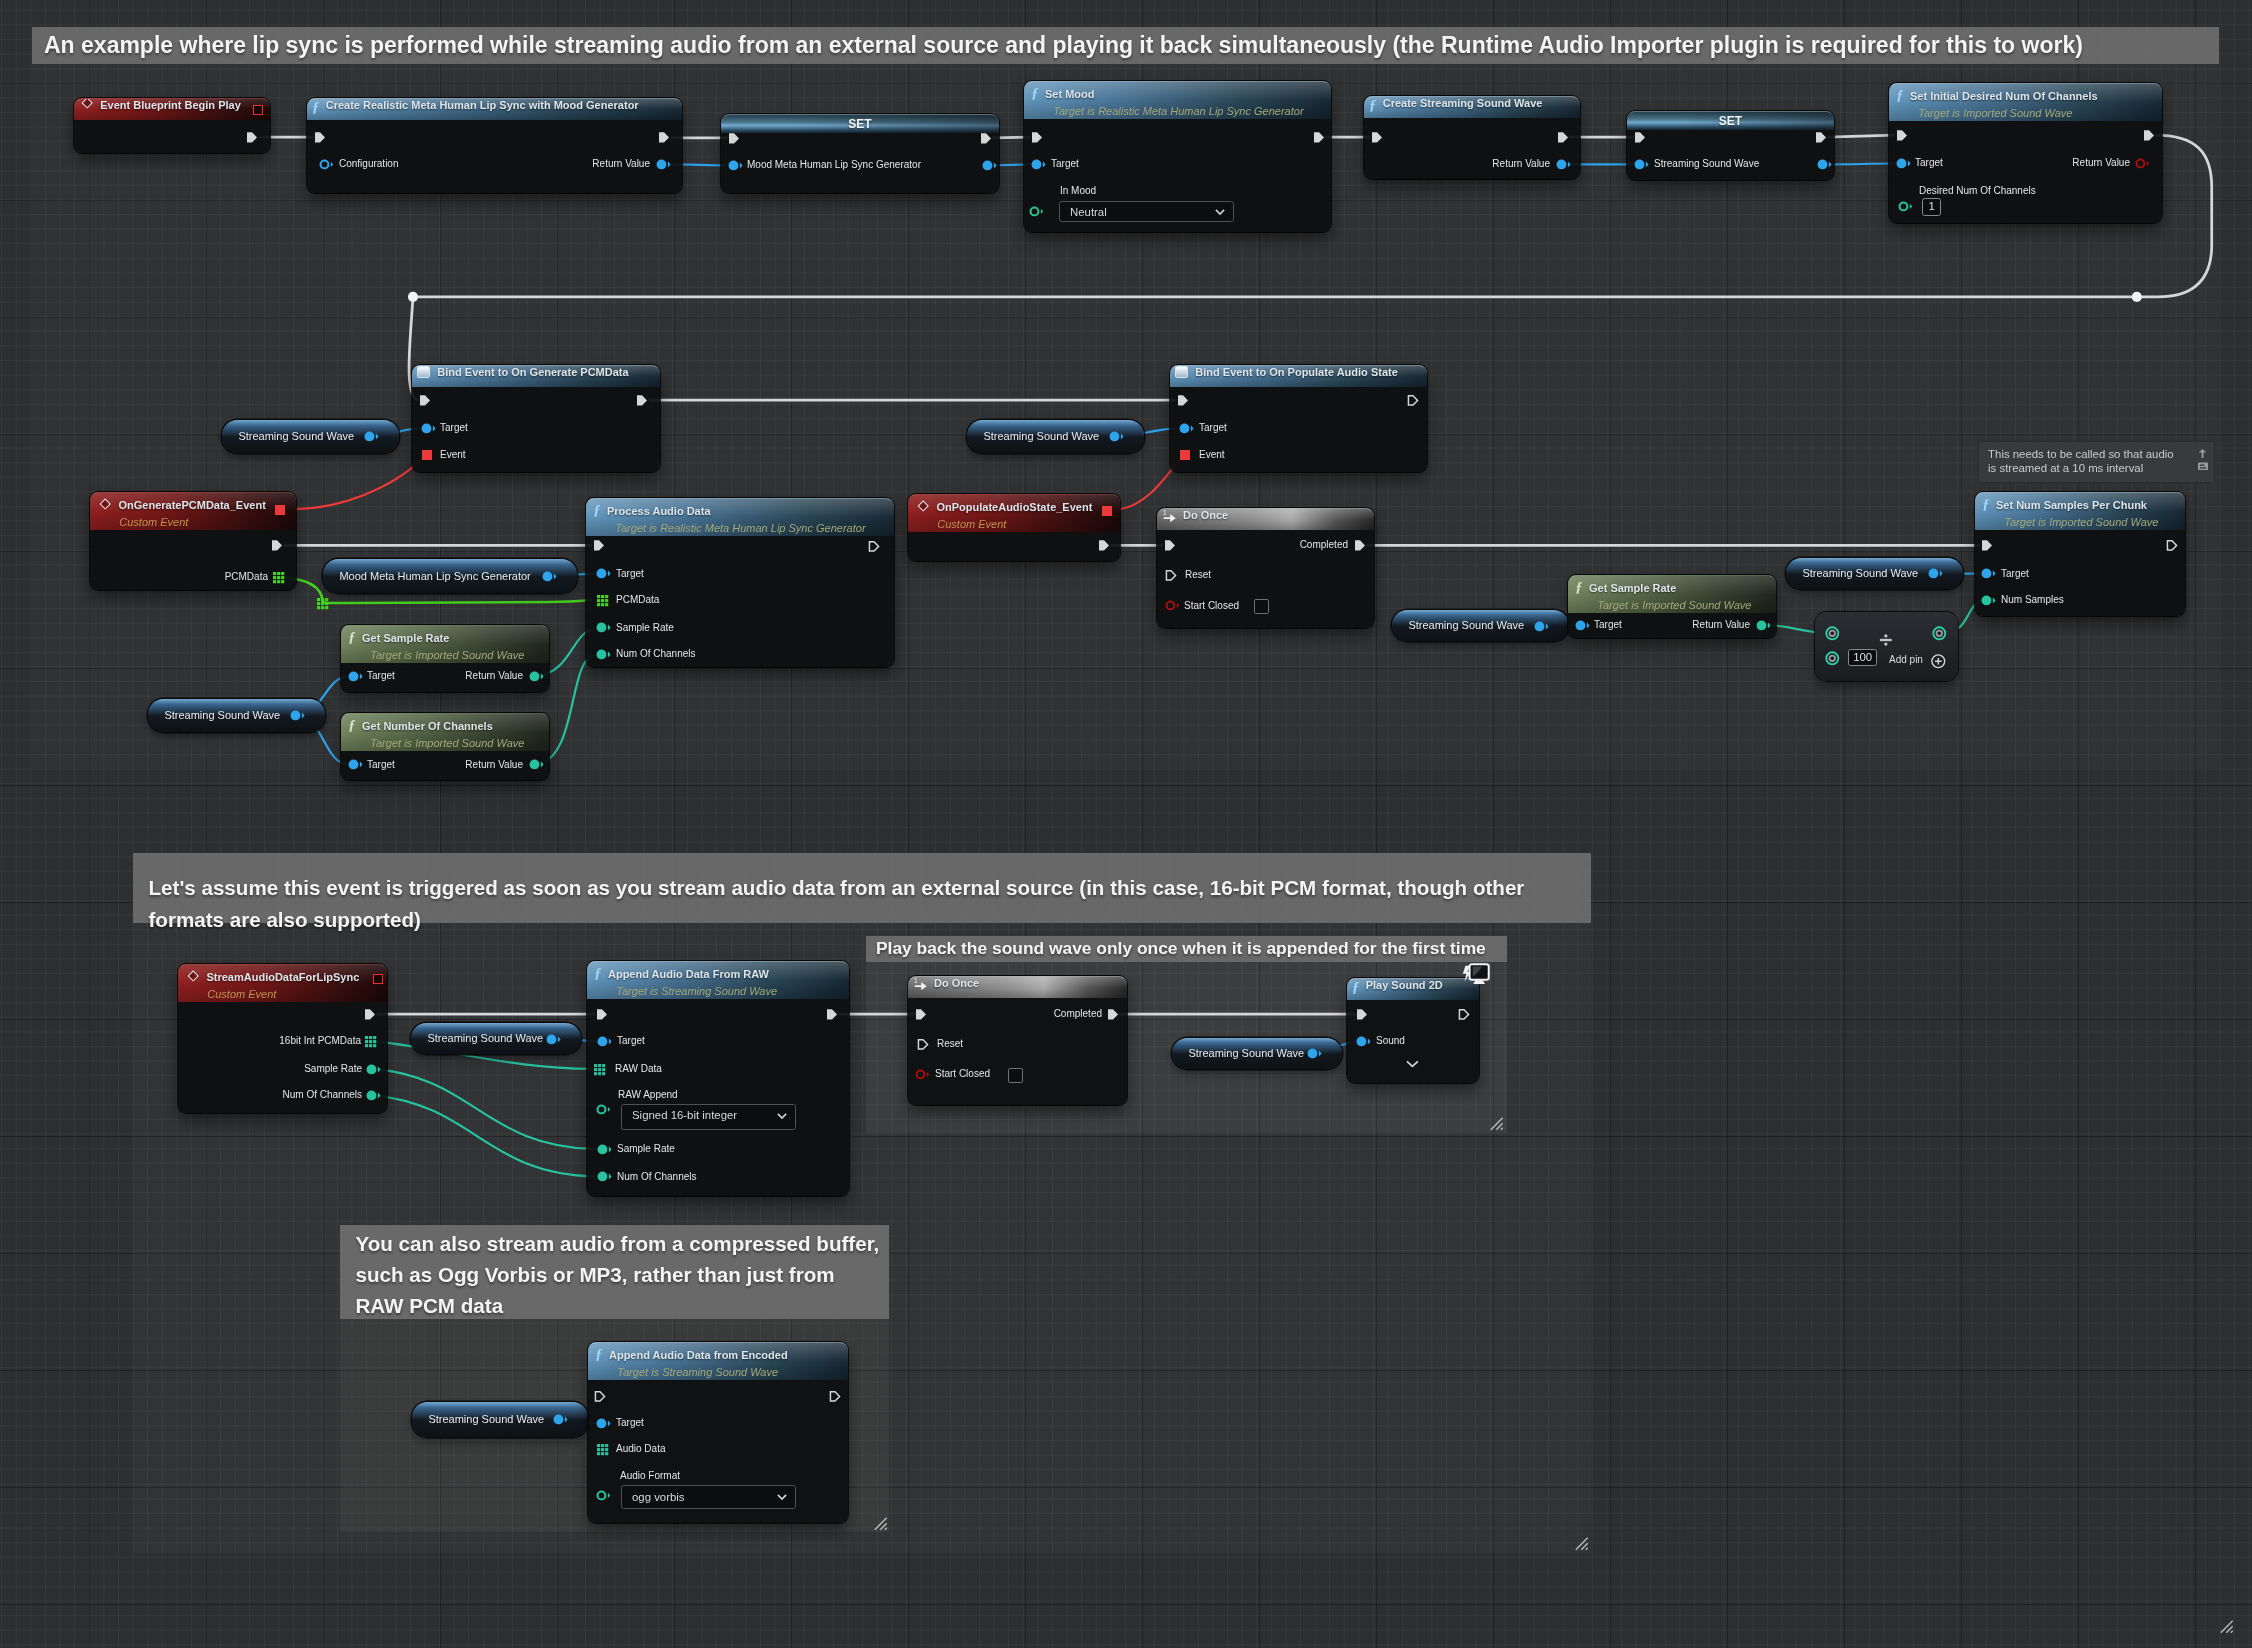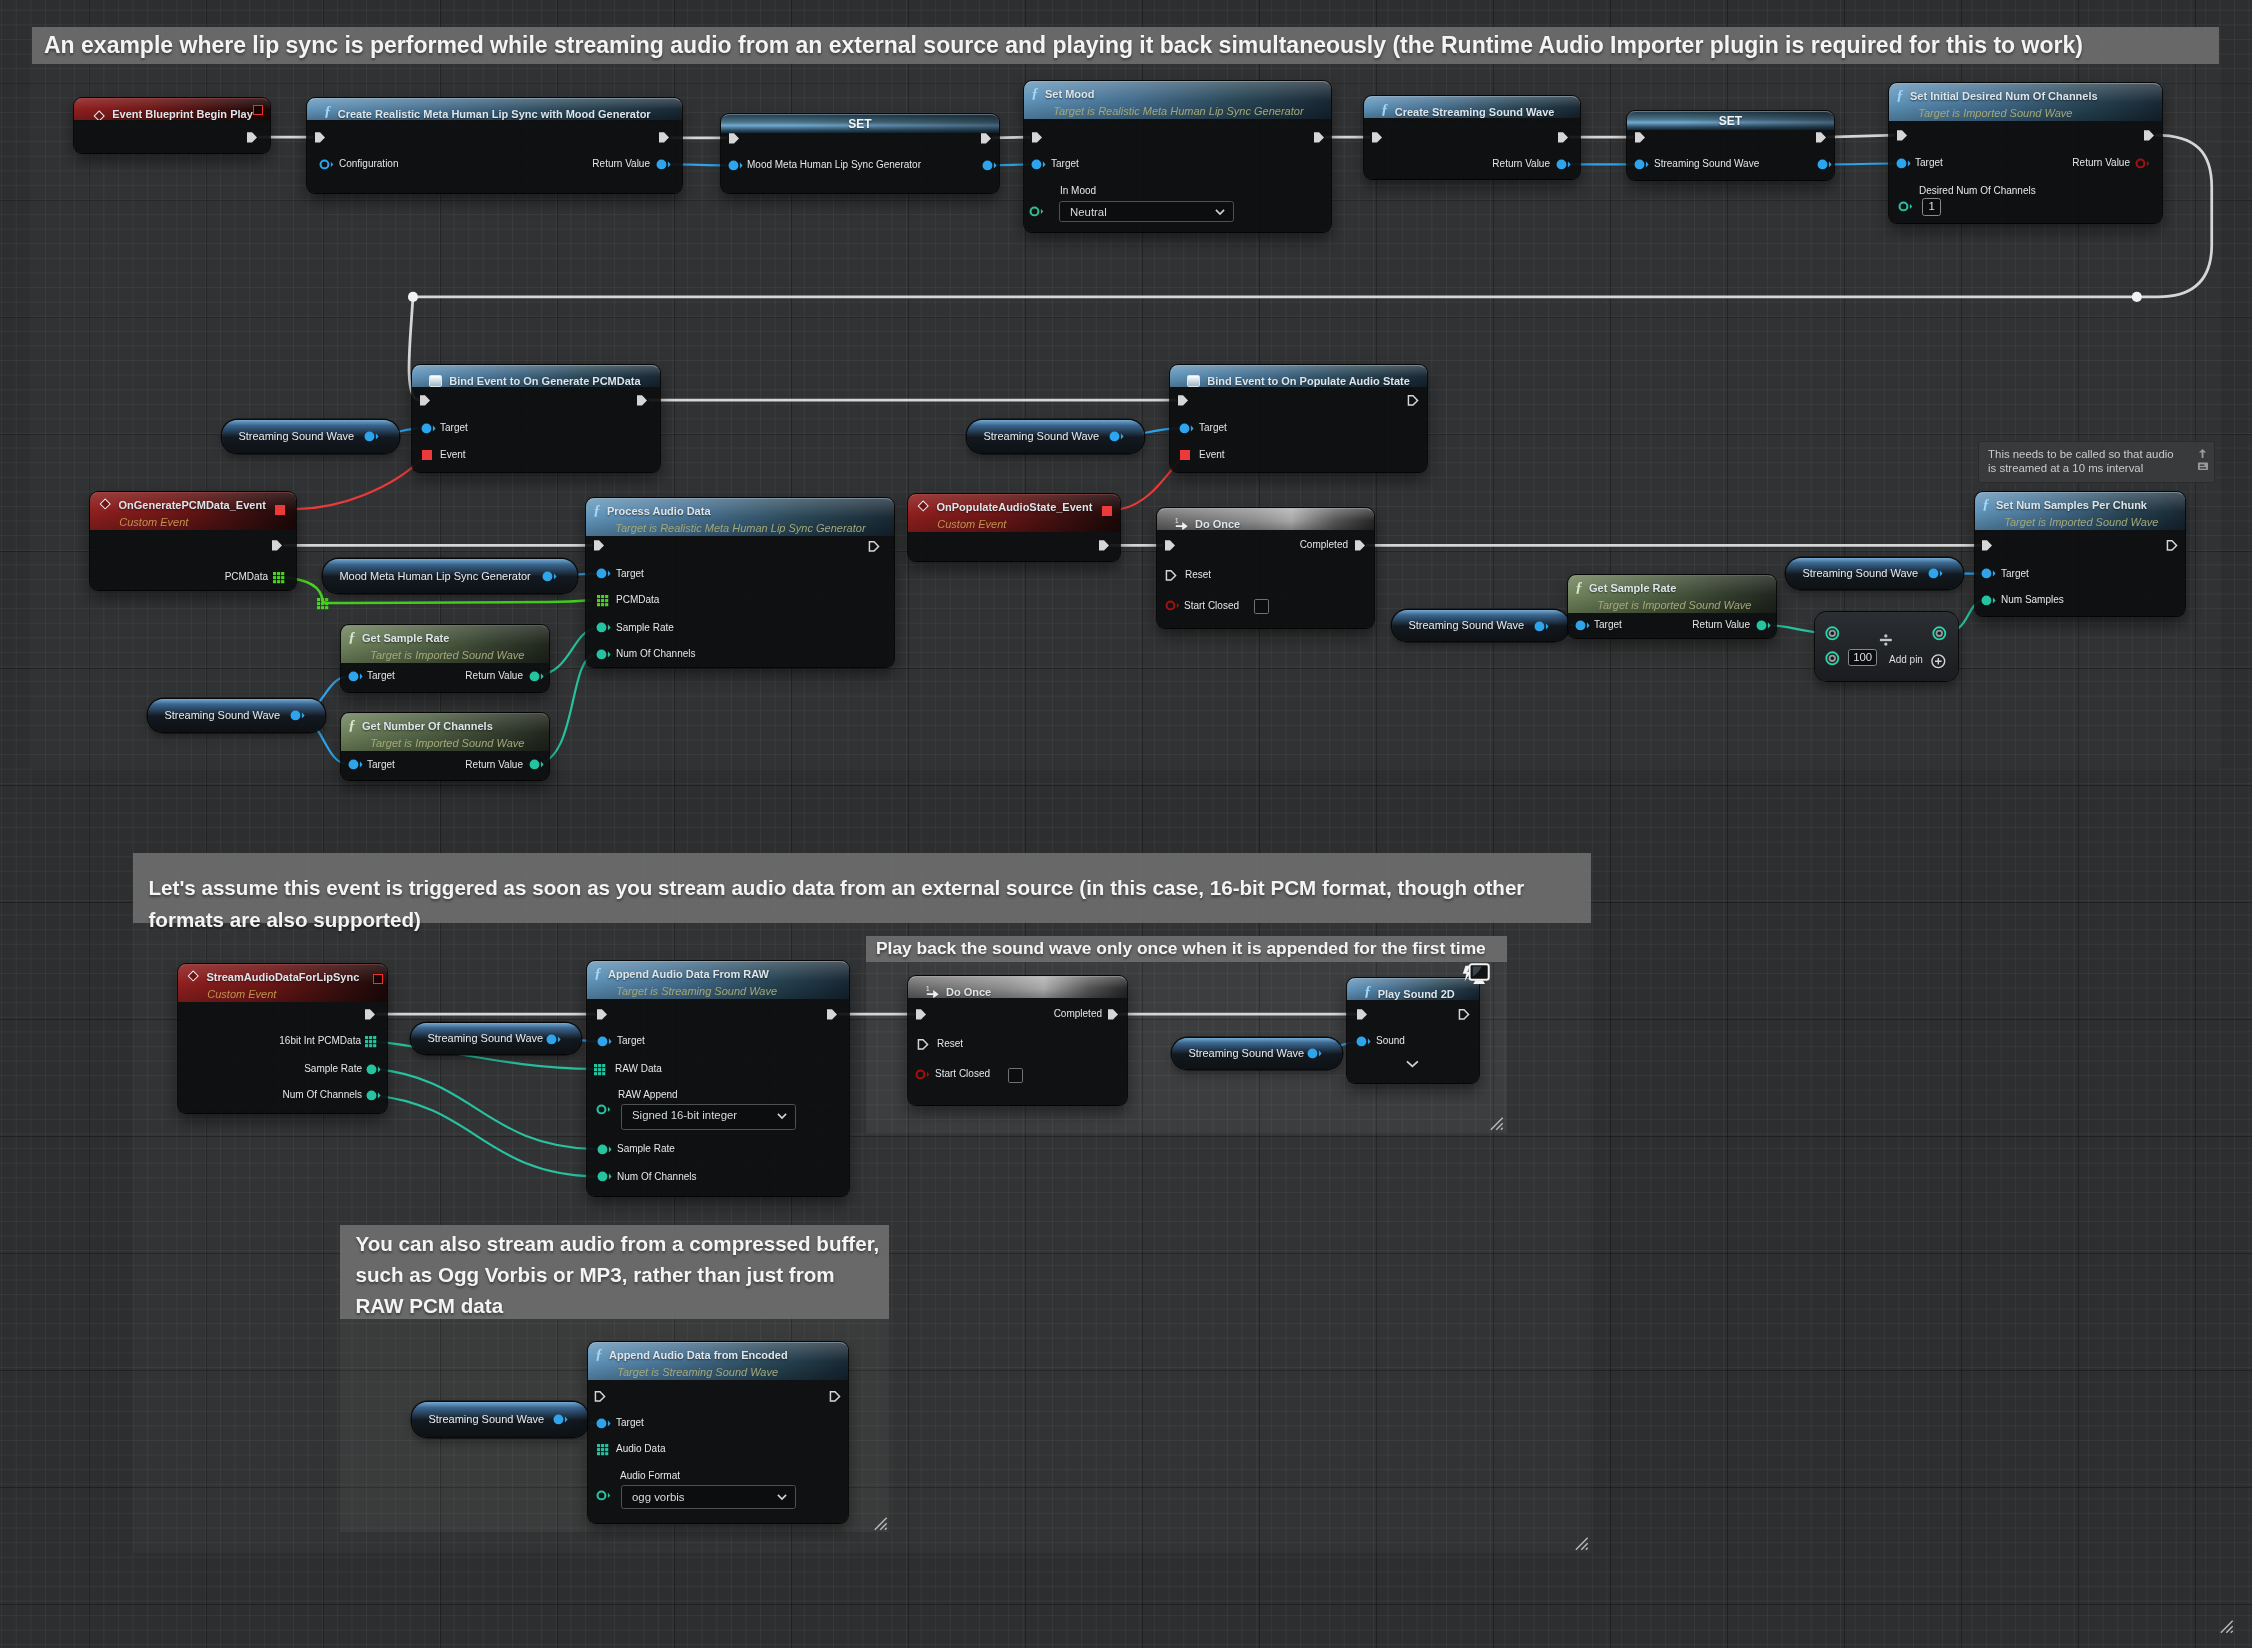--- a/index.html
+++ b/index.html
@@ -13,21 +13,21 @@
 background-position:-28px -34px,-28px -34px,-28px -34px,-28px -34px;}
 .abs{position:absolute}
 .node{background:rgba(13,14,15,0.93);border-radius:8px;box-shadow:0 0 0 0.9px rgba(0,0,0,0.85),0 7.3px 14.6px rgba(0,0,0,0.45)}
 .hdr{border-radius:8.2px 8.2px 0 0;overflow:hidden;position:relative}
 .hblue{background:linear-gradient(180deg,rgba(255,255,255,0.22) 0%,rgba(255,255,255,0.02) 50%,rgba(0,0,0,0.22) 100%),linear-gradient(90deg,#5d92b8 0%,#416b8c 35%,#254252 70%,#142430 100%);border-top:0.9px solid rgba(220,240,255,0.5)}
 .hred{background:linear-gradient(180deg,rgba(255,255,255,0.13) 0%,rgba(255,255,255,0.0) 50%,rgba(0,0,0,0.2) 100%),linear-gradient(90deg,#8f1f1f 0%,#6f1616 40%,#3d0f0f 75%,#1b0808 100%);border-top:0.9px solid rgba(255,150,150,0.35)}
 .hgreen{background:linear-gradient(180deg,rgba(255,255,255,0.17) 0%,rgba(255,255,255,0.02) 50%,rgba(0,0,0,0.2) 100%),linear-gradient(90deg,#6d815a 0%,#4d5e40 40%,#2d3627 78%,#1d2219 100%);border-top:0.9px solid rgba(230,255,210,0.3)}
 .hgray{background:linear-gradient(180deg,rgba(255,255,255,0.25) 0%,rgba(255,255,255,0.0) 55%,rgba(0,0,0,0.25) 100%),linear-gradient(90deg,#636363 0%,#8c8c8c 45%,#a8a8a8 62%,#555 82%,#262626 100%);border-top:0.9px solid rgba(255,255,255,0.45)}
 .hset{background:linear-gradient(90deg,rgba(12,16,20,0) 25%,rgba(12,16,20,0.45) 100%),linear-gradient(180deg,#26404f 0%,#54869fd9 40%,#72a9ce 58%,#2a4b63 85%,#132530 100%);border-top:0.9px solid rgba(210,230,245,0.4)}
 .settxt{text-align:center;font-weight:bold;font-size:12px;color:#f2f6f8;line-height:18.3px;text-shadow:0 0.9px 1.8px rgba(0,0,0,0.5)}
-.ht1{display:flex;align-items:flex-end;height:100%;padding-left:17px;white-space:nowrap}
+.ht1{display:flex;align-items:flex-start;height:100%;padding-left:5px;white-space:nowrap}
 .ht2{padding:2.7px 0 0 7.3px;white-space:nowrap;line-height:16.4px}
 .ttl{font-weight:bold;font-size:11px;color:#dde5ea;text-shadow:0 0.9px 1.8px rgba(0,0,0,0.55)}
 .subo{font-style:italic;font-size:11px;color:#a3a878;margin-left:22px}
 .subr{font-style:italic;font-size:11px;color:#bf9350;margin-left:22px}
 .fic{font-family:"Liberation Serif",serif;font-style:italic;font-weight:bold;font-size:14.6px;margin-right:6.4px}
 .dmic{width:6.4px;height:6.4px;background:#6d1414;border:1.8px solid #f2f2f2;transform:rotate(45deg);display:inline-block;margin:0 9.1px 0 3.7px}
 .bic{width:11px;height:10px;background:linear-gradient(180deg,#ffffff,#9cb8c8);border:1.4px solid #d8e4ec;display:inline-block;margin-right:7.3px;border-radius:1.8px}
 .plab{font-size:10px;color:#e4e7e9;white-space:nowrap;height:16.4px;line-height:16.4px}
 .pill{background:linear-gradient(180deg,#74a9d0 0%,#3a6690 16%,#131920 52%,#0d1115 100%);border-radius:15.5px;box-shadow:0 0 0 1.4px rgba(5,5,5,0.9),0 4.6px 9.1px rgba(0,0,0,0.4);color:#e8ebed;font-size:11px;text-align:left;padding-left:16.4px;white-space:nowrap}
 .cbar{background:rgba(110,110,110,0.92);color:#f4f4f4;font-weight:bold;text-shadow:0 1.8px 2.7px rgba(0,0,0,0.45);white-space:nowrap;box-sizing:border-box}

